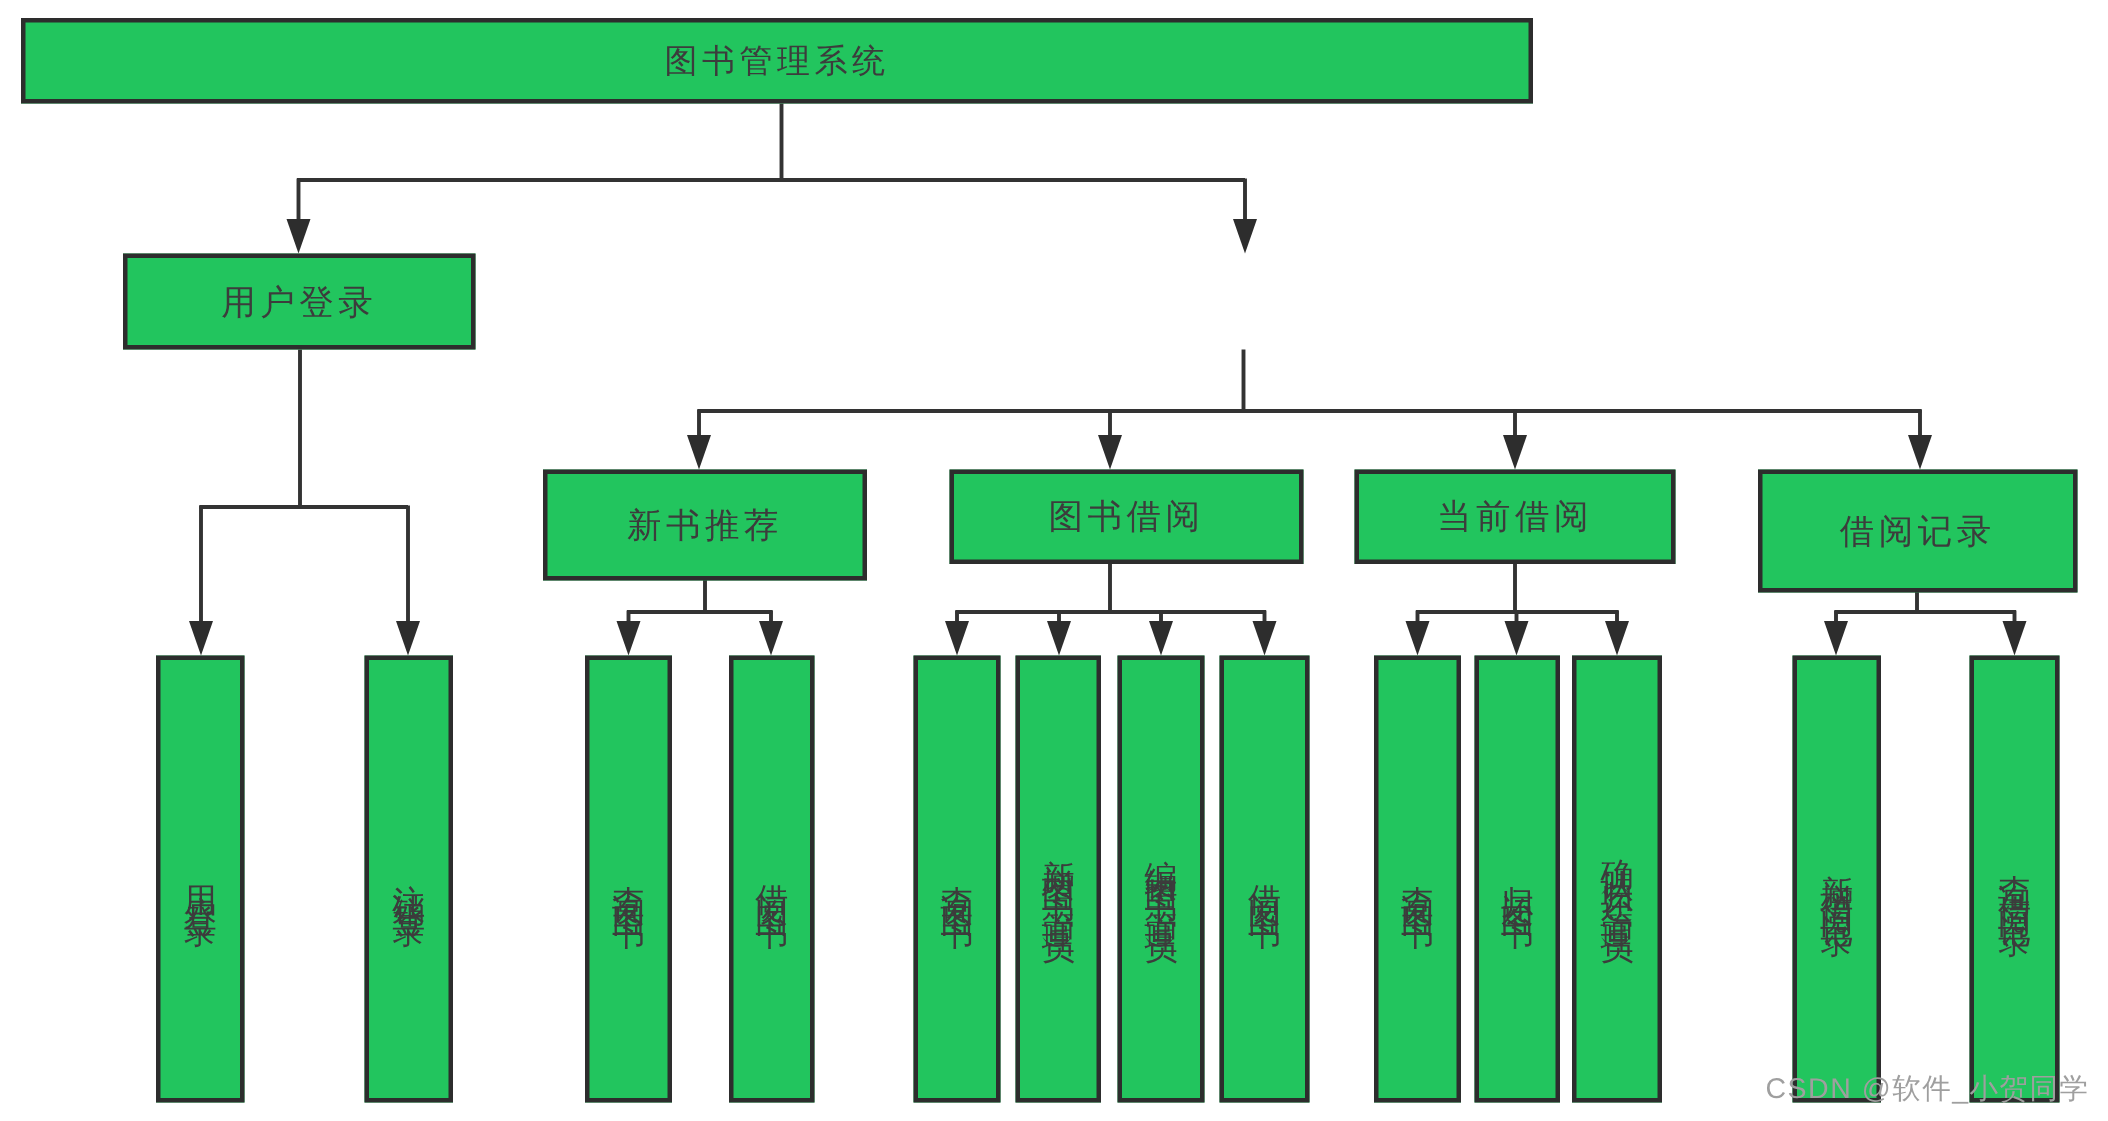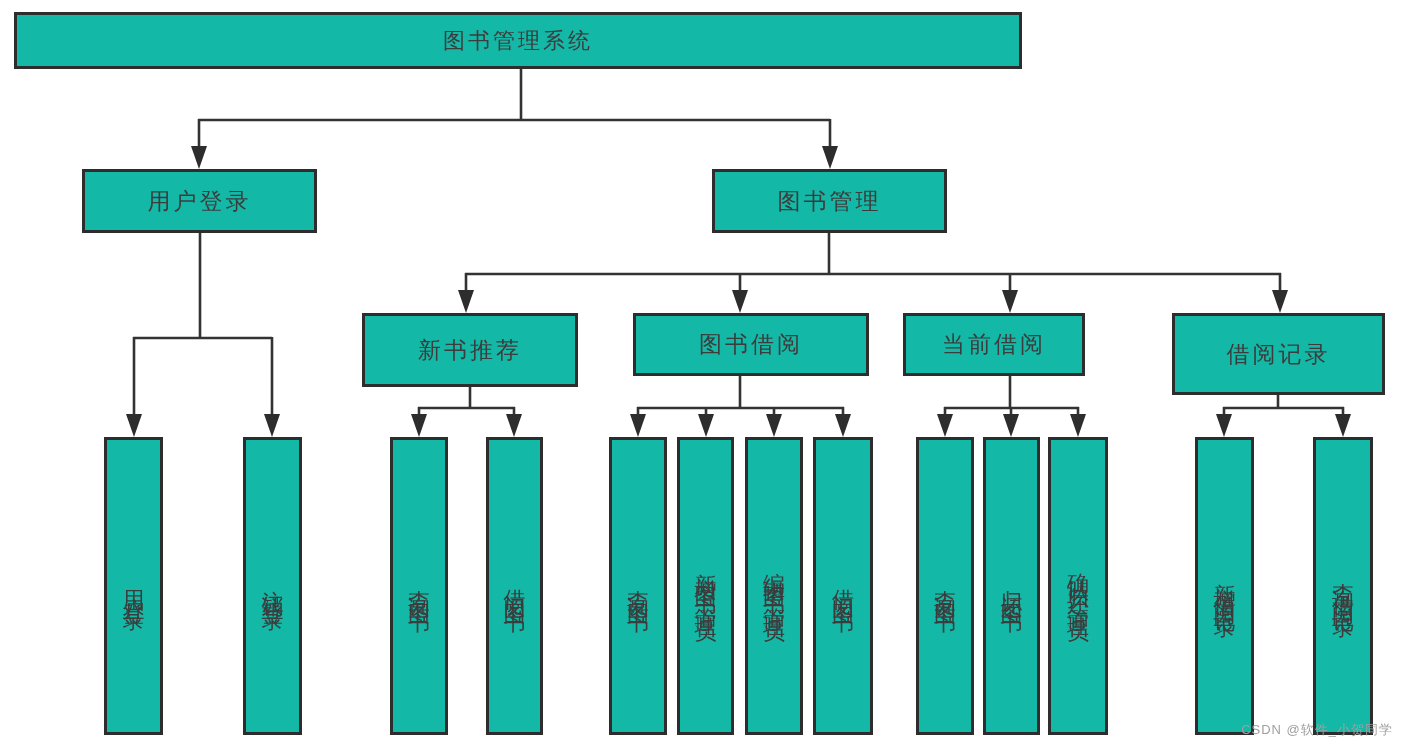--- a/index.html
+++ b/index.html
@@ -8,21 +8,21 @@
     width:1405px;height:747px;
     background:#ffffff;
     font-family:"Liberation Sans","DejaVu Sans",sans-serif;
     overflow:hidden;
   }
   .wires{position:absolute;left:0;top:0;width:1405px;height:747px;}
   .box{
     position:absolute;
     box-sizing:border-box;
     border:3px solid #2d2d2d;
-    background:#14b8a6;
+    background:#22c55e;
     display:flex;
     align-items:center;
     justify-content:center;
     color:#3c3c3c;
   }
   .h-label{
     font-size:23px;
     letter-spacing:3px;
     white-space:nowrap;
     color:#3c3c3c;
@@ -34,32 +34,32 @@
     font-size:22px;
     letter-spacing:7px;
     line-height:1;
     color:#3c3c3c;
     white-space:nowrap;
   }
   .watermark{
     position:absolute;
     right:12px;
     bottom:8px;
-    font-size:13px;
+    font-size:19px;
     color:#9f9f9f;
     letter-spacing:1px;
     white-space:nowrap;
   }
   
   #n-root{left:14px;top:12px;width:1008px;height:57px;}
   #n-user-login{left:82px;top:169px;width:235px;height:64px;}
   #n-book-mgmt{left:712px;top:169px;width:235px;height:64px;}
   #n-new-book{left:362px;top:313px;width:216px;height:74px;}
   #n-borrowing{left:633px;top:313px;width:236px;height:63px;}
-  #n-current{left:903px;top:313px;width:182px;height:63px;}
+  #n-current{left:903px;top:313px;width:214px;height:63px;}
   #n-records{left:1172px;top:313px;width:213px;height:82px;}
   .leaf{top:437px;height:298px;}
   #l0{left:104px;width:59px;}
   #l1{left:243px;width:59px;}
   #l2{left:390px;width:58px;}
   #l3{left:486px;width:57px;}
   #l4{left:609px;width:58px;}
   #l5{left:677px;width:57px;}
   #l6{left:745px;width:58px;}
   #l7{left:813px;width:60px;}
@@ -140,23 +140,20 @@
     </g>
   </svg>
 
   <div class="box" id="n-root">
     <span class="h-label root-label">图书管理系统</span>
   </div>
 
   <div class="box" id="n-user-login">
     <span class="h-label">用户登录</span>
   </div>
-  <div class="box" id="n-book-mgmt">
-    <span class="h-label">图书管理</span>
-  </div>
 
   <div class="box" id="n-new-book">
     <span class="h-label">新书推荐</span>
   </div>
   <div class="box" id="n-borrowing">
     <span class="h-label">图书借阅</span>
   </div>
   <div class="box" id="n-current">
     <span class="h-label">当前借阅</span>
   </div>

